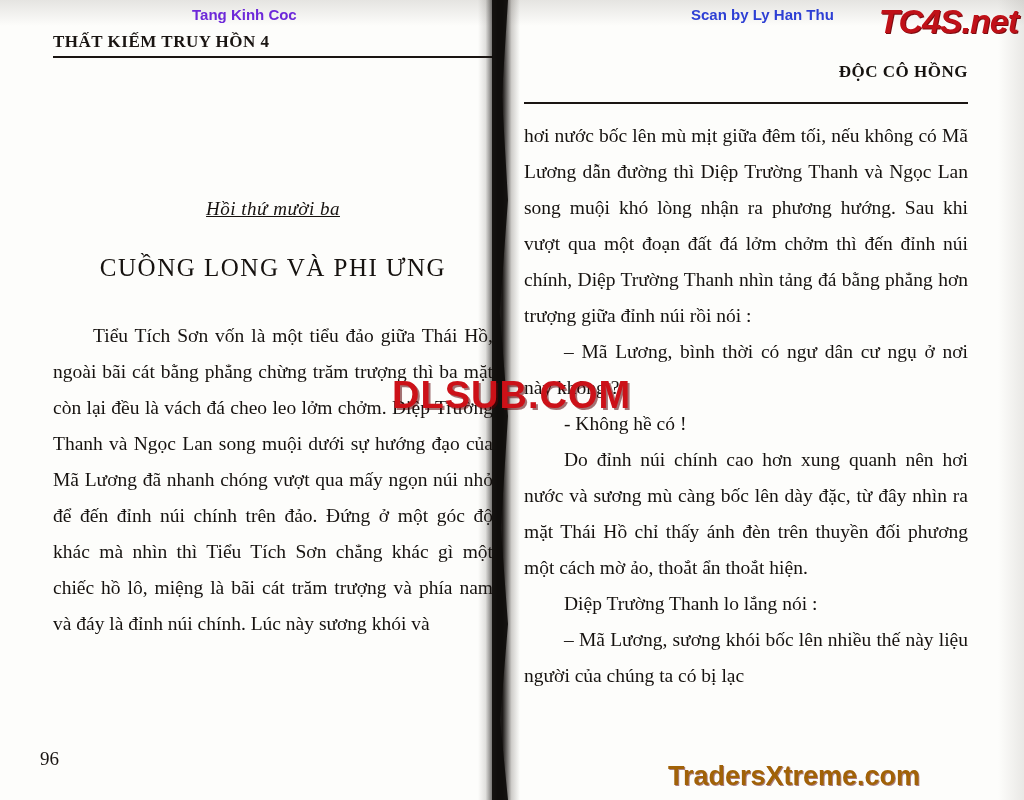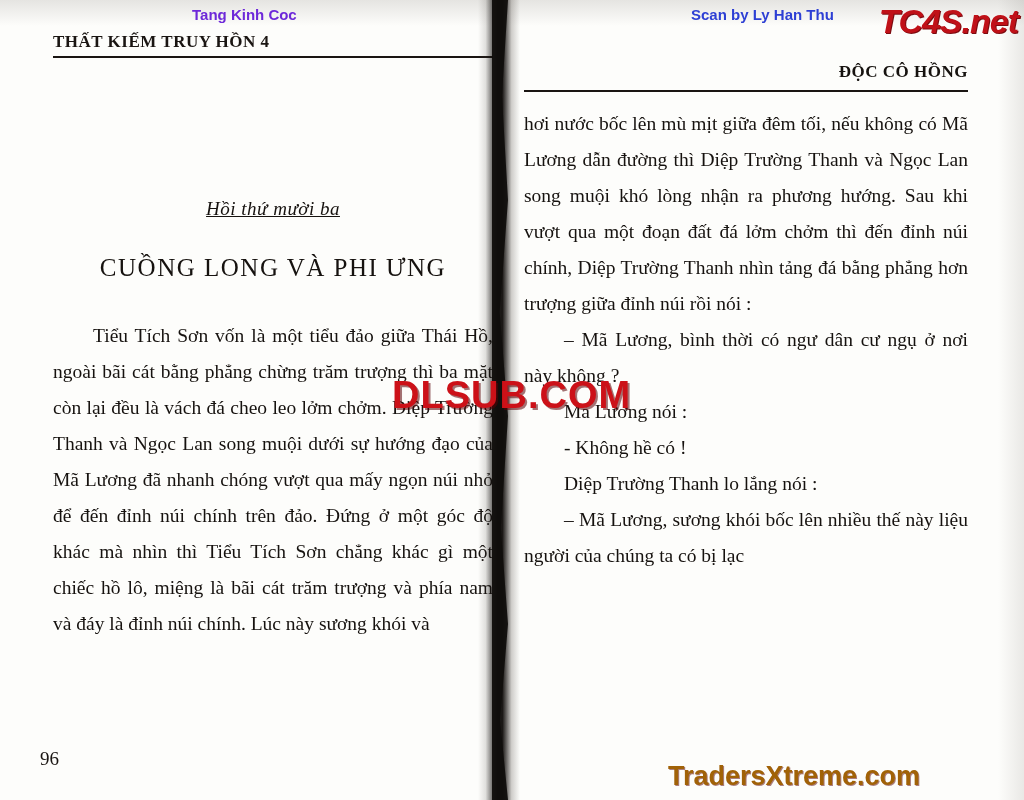--- a/index.html
+++ b/index.html
@@ -124,21 +124,21 @@
     color: #1a1512;
     border-bottom: 2px solid #1a1512;
     padding-bottom: 4px;
     margin-top: 12px;
     white-space: nowrap;
     overflow: hidden;
   }
   #right-head {
     text-align: right;
     border-bottom: 2px solid #1a1512;
-    padding-bottom: 8px;
+    padding-bottom: 20px;
     font-size: 17px;
     font-weight: 700;
     letter-spacing: .5px;
     white-space: nowrap;
     overflow: hidden;
     margin-top: 12px;
   }
 
   .chapter-label {
     margin-top: 140px;
@@ -213,22 +213,22 @@
   </div>
   <div class="page-number">96</div>
 
   <div id="gutter"></div>
 
   <div class="col" id="right-col">
     <div id="right-head">ĐỘC CÔ HỒNG</div>
     <div class="body-text">
       <p class="noindent">hơi nước bốc lên mù mịt giữa đêm tối, nếu không có Mã Lương dẫn đường thì Diệp Trường Thanh và Ngọc Lan song muội khó lòng nhận ra phương hướng. Sau khi vượt qua một đoạn đất đá lởm chởm thì đến đỉnh núi chính, Diệp Trường Thanh nhìn tảng đá bằng phẳng hơn trượng giữa đỉnh núi rồi nói :</p>
       <p>– Mã Lương, bình thời có ngư dân cư ngụ ở nơi này không ?</p>
-      <p>Mã Lương nói :</p>
       <p>- Không hề có !</p>
+      <p>Do đỉnh núi chính cao hơn xung quanh nên hơi nước và sương mù càng bốc lên dày đặc, từ đây nhìn ra mặt Thái Hồ chỉ thấy ánh đèn trên thuyền đối phương một cách mờ ảo, thoắt ẩn thoắt hiện.</p>
       <p>Diệp Trường Thanh lo lắng nói :</p>
       <p>– Mã Lương, sương khói bốc lên nhiều thế này liệu người của chúng ta có bị lạc</p>
     </div>
   </div>
 
   <div class="wm" id="wm-top-center">Tang Kinh Coc</div>
   <div class="wm" id="wm-top-right">Scan by Ly Han Thu</div>
   <div class="wm" id="wm-tc4s">TC4S.net</div>
   <div class="wm" id="wm-dlsub">DLSUB.COM</div>
   <div class="wm" id="wm-traders">TradersXtreme.com</div>

